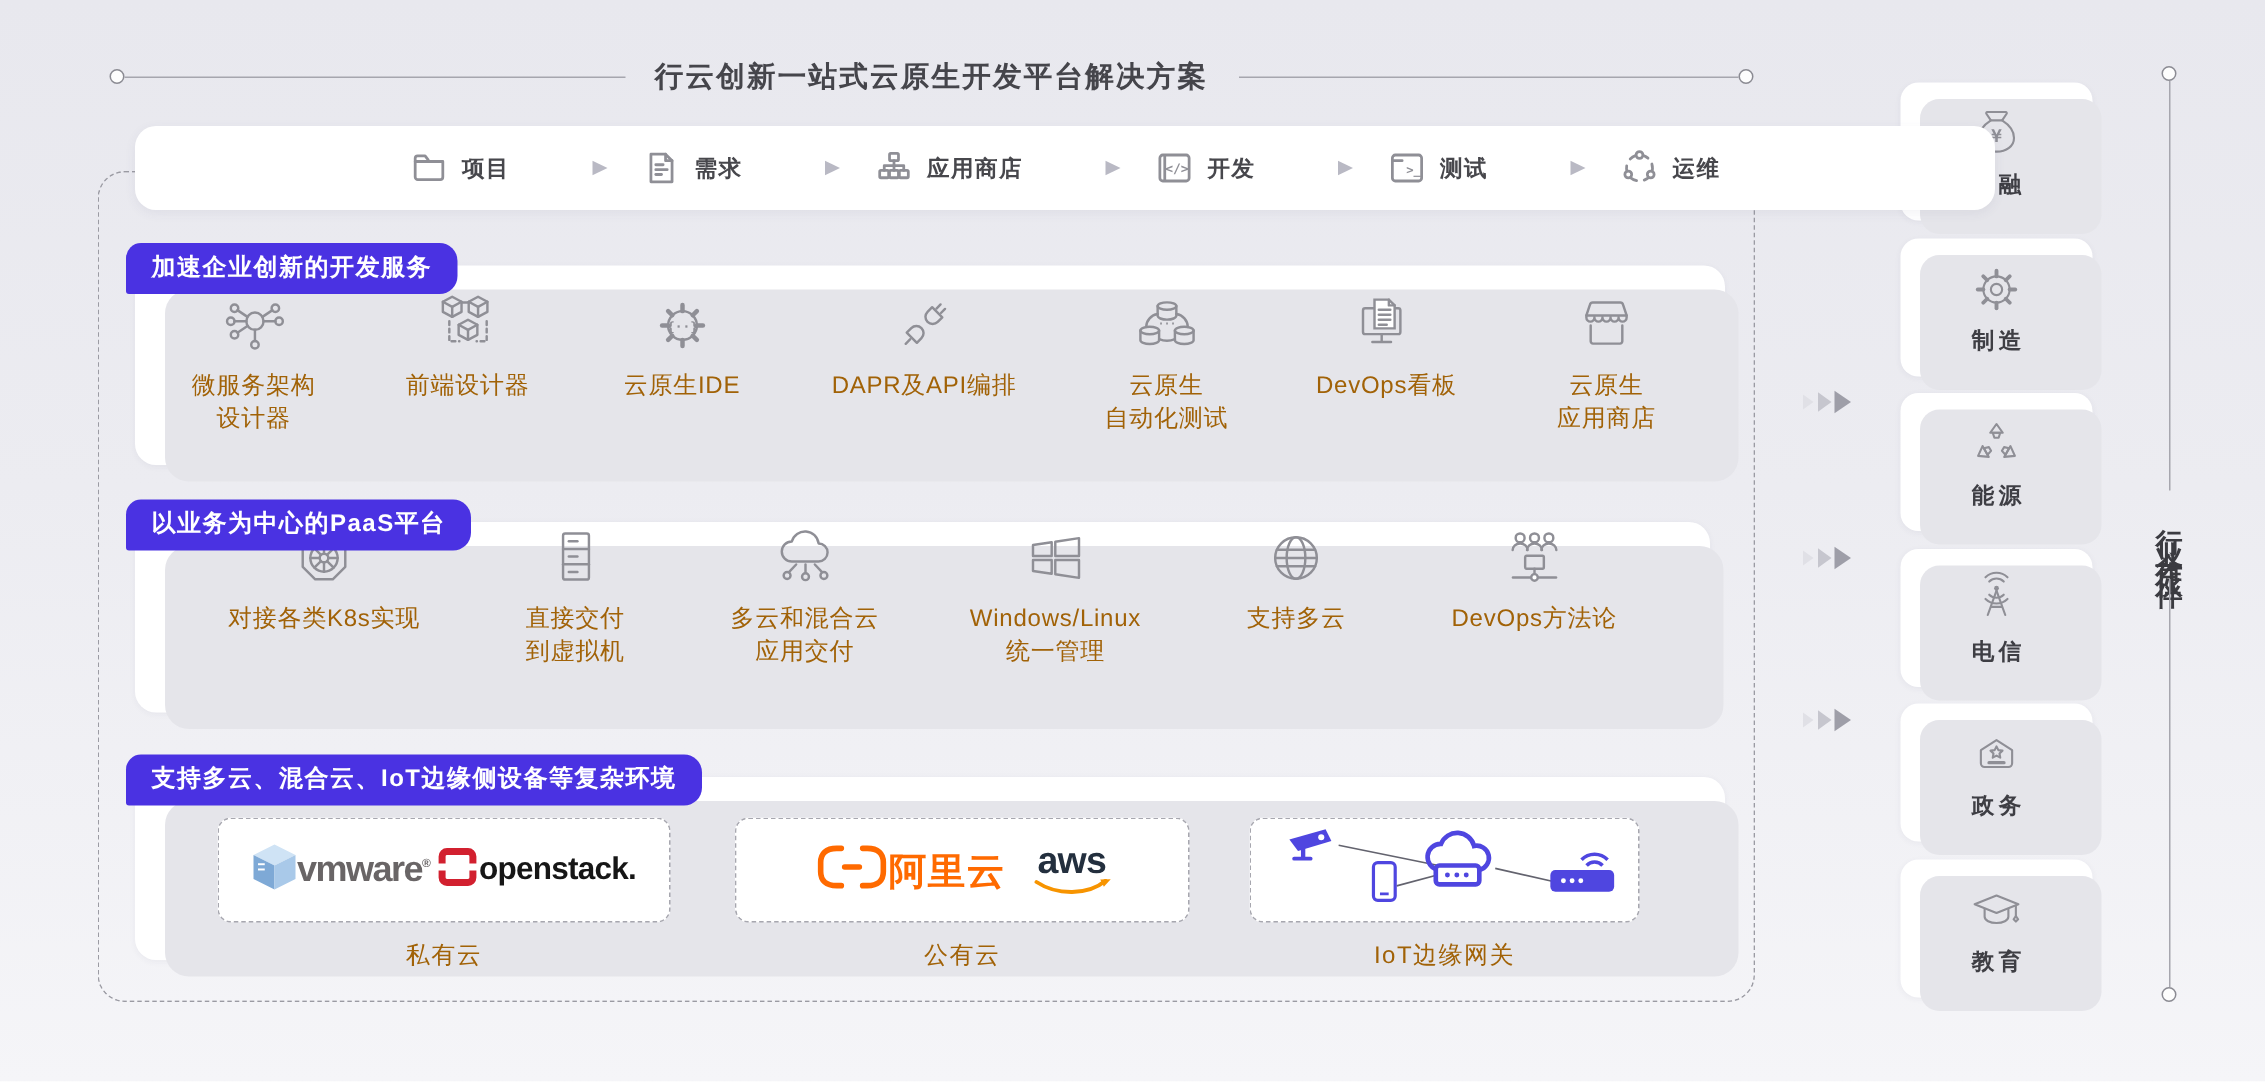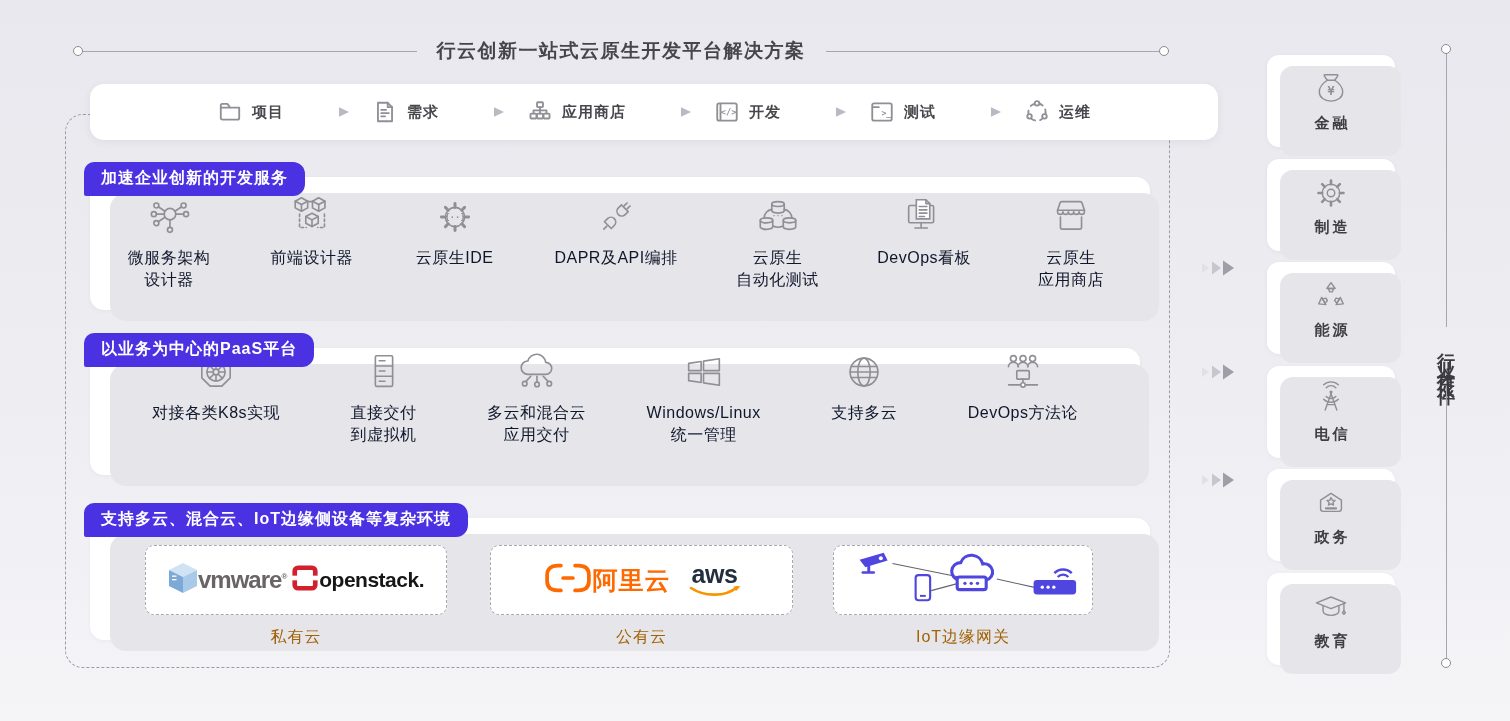--- a/index.html
+++ b/index.html
@@ -13,21 +13,21 @@
             display:flex; align-items:center; }
   .dot { width:10px; height:10px; border-radius:50%; background:#fdfdfd; border:1.5px solid #8b8b93; flex:0 0 auto; }
   .hline { height:1px; background:#a6a6ae; flex:1 1 auto; }
   .page-title { font-size:19px; font-weight:700; color:#45454b; letter-spacing:1.5px; margin:0 20px; white-space:nowrap; }
 
   
   .dashed-frame { position:absolute; left:65px; top:114px; width:1105px; height:554px;
                   border:1.5px dashed #9b9ba3; border-radius:18px; }
 
   
-  .flowbar { position:absolute; left:90px; top:84px; width:1128px; height:56px; background:#fff;
+  .flowbar { position:absolute; left:90px; top:84px; width:1240px; height:56px; background:#fff;
              border-radius:14px; box-shadow:0 2px 8px rgba(70,70,110,.07); z-index:4;
              display:flex; align-items:center; justify-content:center; }
   .step { display:flex; align-items:center; gap:9px; }
   .step-label { font-size:15px; font-weight:700; color:#47474c; letter-spacing:1px; white-space:nowrap; }
   .flow-arrow { margin:0 22px; display:flex; align-items:center; }
 
   
   .card { position:absolute; background:#fff; border-radius:14px; z-index:2;
           box-shadow:0 1px 4px rgba(60,60,90,.05); }
   .card::after { content:""; position:absolute; left:20px; top:16px; right:-9px; bottom:-11px;
@@ -36,21 +36,21 @@
   .card2 { left:90px; top:348px; width:1050px; height:127px; }
   .card3 { left:90px; top:518px; width:1060px; height:122px; }
 
   .badge { position:absolute; left:-6px; top:-15px; z-index:6; background:#4a32e2; color:#fff;
            font-size:16px; font-weight:700; letter-spacing:1px; padding:6px 17px 7px;
            border-radius:10px 12px 12px 2px; white-space:nowrap; }
 
   .features { display:flex; justify-content:space-between; align-items:flex-start; padding:17px 36px 0; }
   .card2 .features { padding:1px 62px 0; }
   .feature { display:flex; flex-direction:column; align-items:center; min-width:86px; }
-  .f-label { margin-top:7px; font-size:16px; color:#0f172a; letter-spacing:.5px; text-align:center; line-height:1.4; white-space:nowrap; }
+  .f-label { margin-top:7px; font-size:16px; color:#a16207; letter-spacing:.5px; text-align:center; line-height:1.4; white-space:nowrap; }
 
   
   .gicon { display:flex; align-items:center; justify-content:center; }
   .gicon svg .st  { fill:none; stroke:#8f8f96; stroke-width:1.7; stroke-linecap:round; stroke-linejoin:round; }
   .gicon svg .tk  { stroke-width:3.1; }
   .gicon svg .tk2 { stroke-width:2.6; }
   .gicon svg .stw { fill:#fff; stroke:#8f8f96; stroke-width:1.7; }
   .gicon svg .stf { fill:#8f8f96; stroke:none; }
   .gicon svg .tx  { fill:#8f8f96; stroke:none; font-family:"DejaVu Sans Mono",monospace; font-weight:700; }
 

